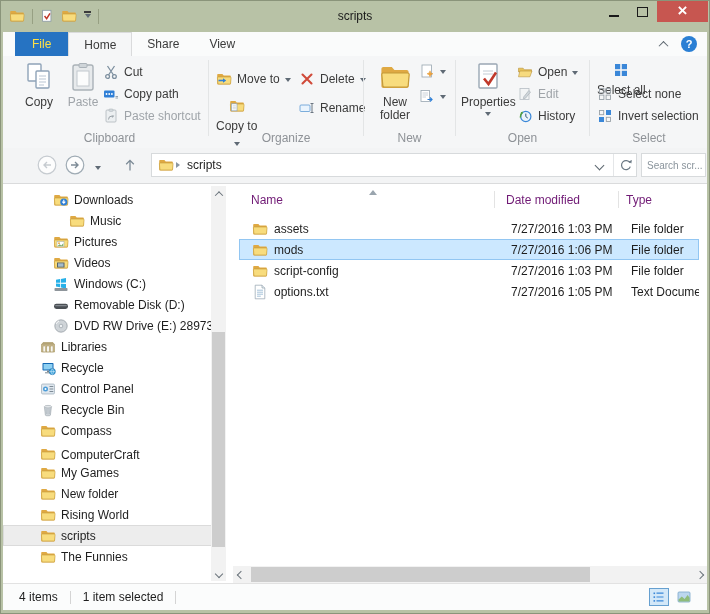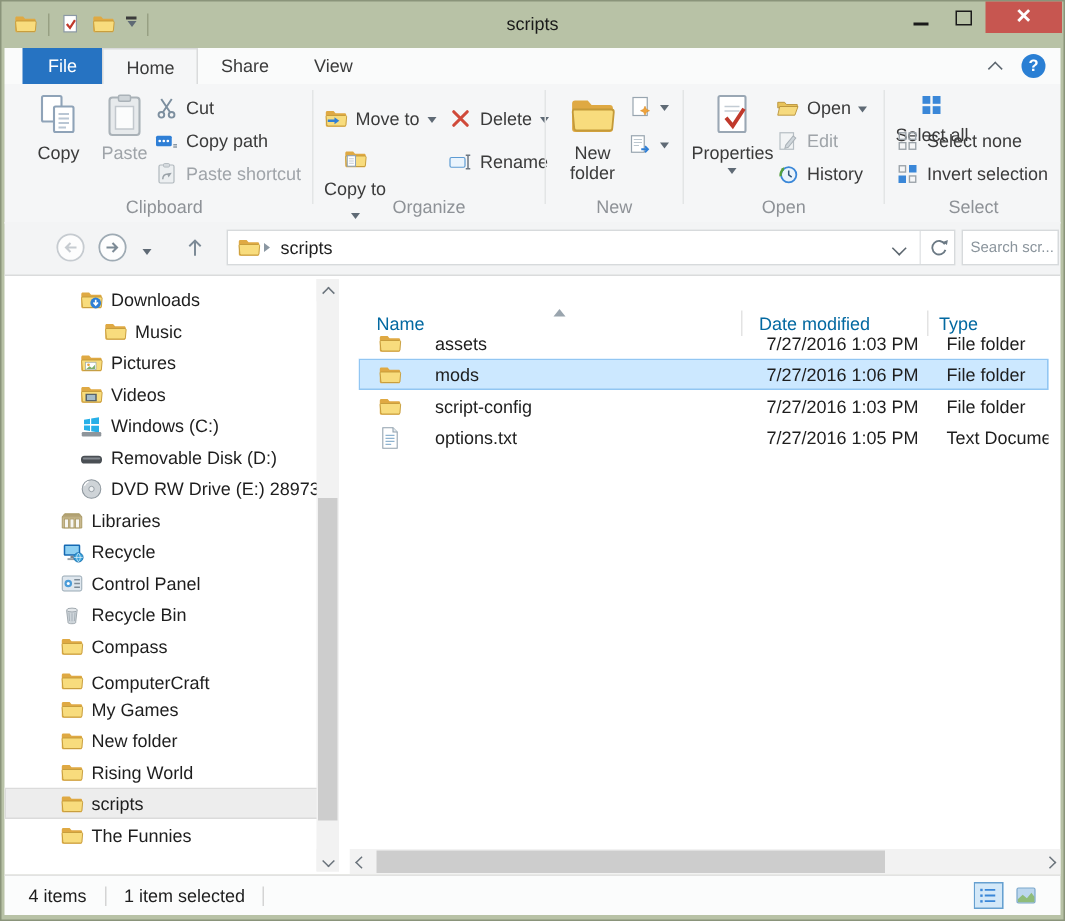--- a/index.html
+++ b/index.html
@@ -17,21 +17,21 @@
   .glyph-max{width:9px;height:8px;border:1.5px solid #1a1a1a;}
   .glyph-close{color:#fff;font-size:17px;font-weight:bold;line-height:1;margin-top:-2px;}
   
   .ic{display:inline-block;line-height:0;}
   .ic svg{width:100%;height:100%;}
   .s12{width:12px;height:12px;} .s14{width:14px;height:14px;} .s16{width:16px;height:16px;} .s20{width:20px;height:20px;}
   .s32{width:32px;height:32px;}
   
   .tabrow{position:absolute;top:31px;left:2px;right:2px;height:24px;background:#fafbfb;display:flex;}
   .tab{padding:0 15px;display:flex;align-items:center;color:#3b3b3b;}
-  .tab.file{background:#2673c2;color:#ffffff;padding:0 17px;margin-left:12px;}
+  .tab.file{background:#2673c2;color:#fde047;padding:0 17px;margin-left:12px;}
   .tab.selected{background:#f5f6f7;border:1px solid #dadbdc;border-bottom:none;}
   .tabrow-right{position:absolute;right:10px;top:0;height:24px;display:flex;align-items:center;gap:14px;}
   .chev{width:6px;height:6px;border-left:1.6px solid #5c666f;border-top:1.6px solid #5c666f;display:inline-block;}
   .chev.up{transform:rotate(45deg) translate(1px,1px);}
   .chev.down{transform:rotate(225deg);}
   .chev.left{transform:rotate(-45deg);}
   .chev.right{transform:rotate(135deg);}
   .help-circle{width:16px;height:16px;border-radius:50%;background:#2a7fd4;color:#fff;font-weight:bold;
     display:flex;align-items:center;justify-content:center;font-size:11px;}
   
@@ -61,28 +61,28 @@
   #side-list{margin-right:20px;}
   .side-item{height:21px;display:flex;align-items:center;gap:5px;white-space:nowrap;overflow:hidden;box-sizing:border-box;}
   .side-item .ic{flex:0 0 auto;}
   .side-item.sel{background:#ededed;box-shadow:inset 0 0 0 1px #dbdbdb;}
   .scrollv{position:absolute;right:7px;top:2px;bottom:2px;width:15px;background:#f2f2f2;}
   .sc-btn{position:absolute;left:0;width:15px;height:15px;display:flex;align-items:center;justify-content:center;background:#f2f2f2;}
   .sc-btn .chev{width:5px;height:5px;border-color:#6a737b;}
   .thumbv{position:absolute;left:1px;width:13px;background:#cdcdcd;}
   
   .filepane{flex:1;position:relative;overflow:hidden;}
-  .fl-header{position:absolute;top:20px;left:0;right:0;height:23px;color:#0369a1;}
+  .fl-header{position:absolute;top:4px;left:0;right:0;height:23px;color:#701a75;}
   .fl-h{position:absolute;top:5px;}
   .fl-hsep{position:absolute;top:3px;width:1px;height:17px;background:#e3e3e3;}
   .sort-up{position:absolute;left:136px;top:-2px;width:0;height:0;border:4px solid transparent;border-bottom:5px solid #9aa5ae;}
   .fl-rows{position:absolute;top:34px;left:6px;right:8px;}
   .fl-row{height:21px;display:flex;align-items:center;}
   .fl-row.sel{background:#cce8ff;box-shadow:inset 0 0 0 1px #92c6f2;}
-  .cell-name{width:267px;display:flex;align-items:center;gap:22px;padding-left:13px;box-sizing:border-box;overflow:hidden;white-space:nowrap;}
+  .cell-name{width:267px;display:flex;align-items:center;gap:6px;padding-left:13px;box-sizing:border-box;overflow:hidden;white-space:nowrap;}
   .cell-date{width:120px;padding-left:5px;box-sizing:border-box;white-space:nowrap;}
   .cell-type{flex:1;padding-left:5px;box-sizing:border-box;white-space:nowrap;overflow:hidden;}
   .scrollh{position:absolute;left:0;right:0;bottom:0;height:17px;background:#f2f2f2;}
   .sch-btn{position:absolute;top:0;width:15px;height:17px;display:flex;align-items:center;justify-content:center;}
   .sch-btn .chev{width:5px;height:5px;border-color:#6a737b;}
   .thumbh{position:absolute;top:1px;left:18px;width:339px;height:15px;background:#cdcdcd;}
   
   .status{position:absolute;left:2px;right:2px;bottom:3px;height:26px;background:#fbfcfc;border-top:1px solid #e2e2e2;
     display:flex;align-items:center;}
   .status .txt{margin-left:16px;}

